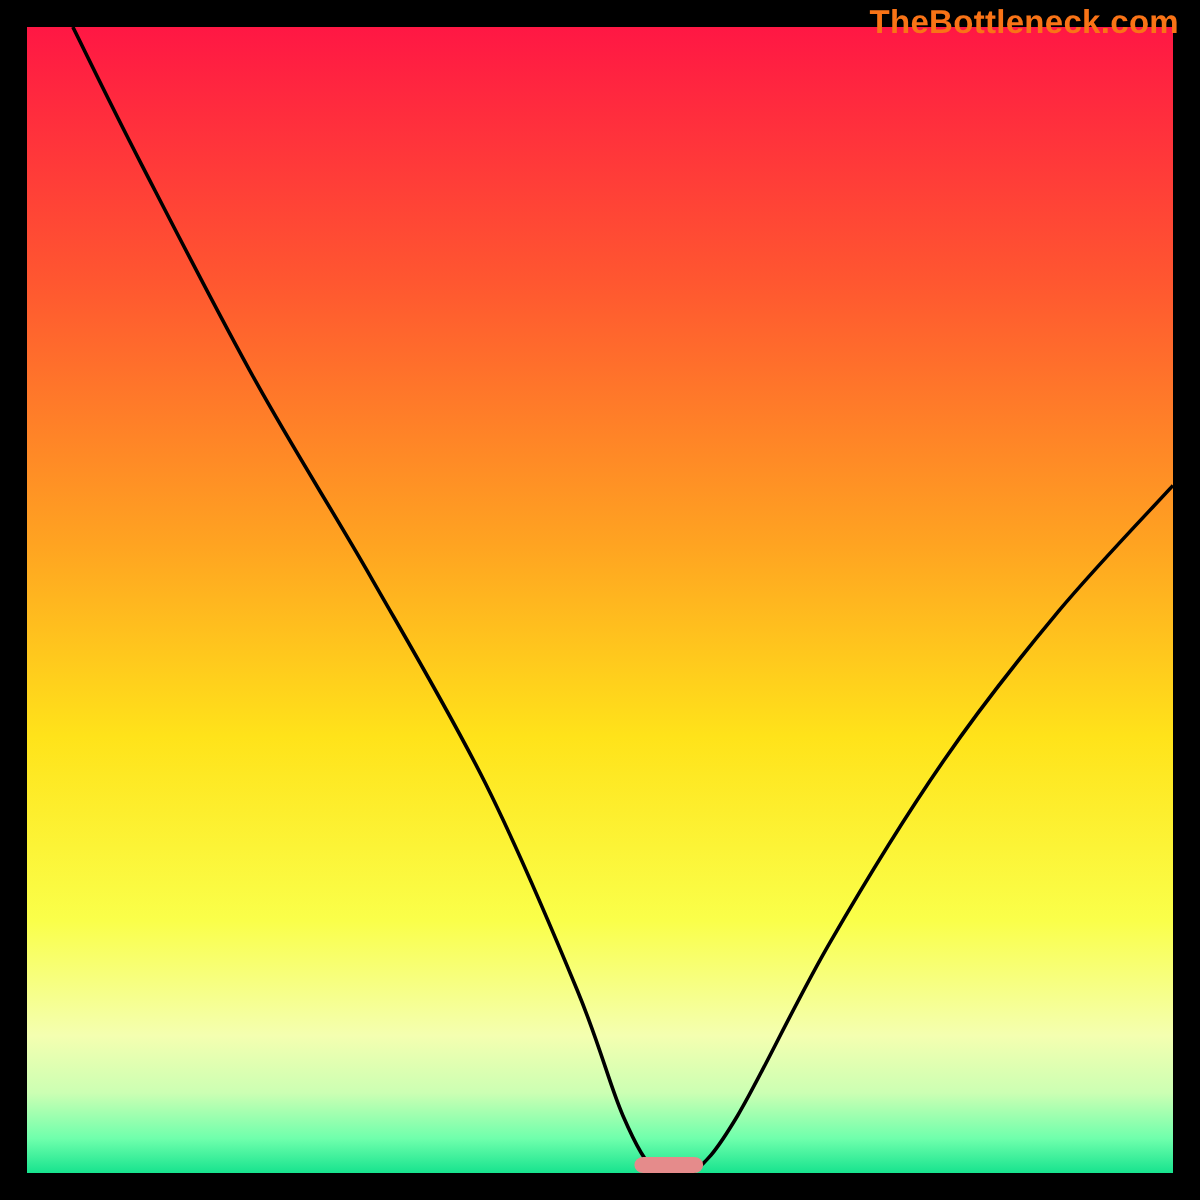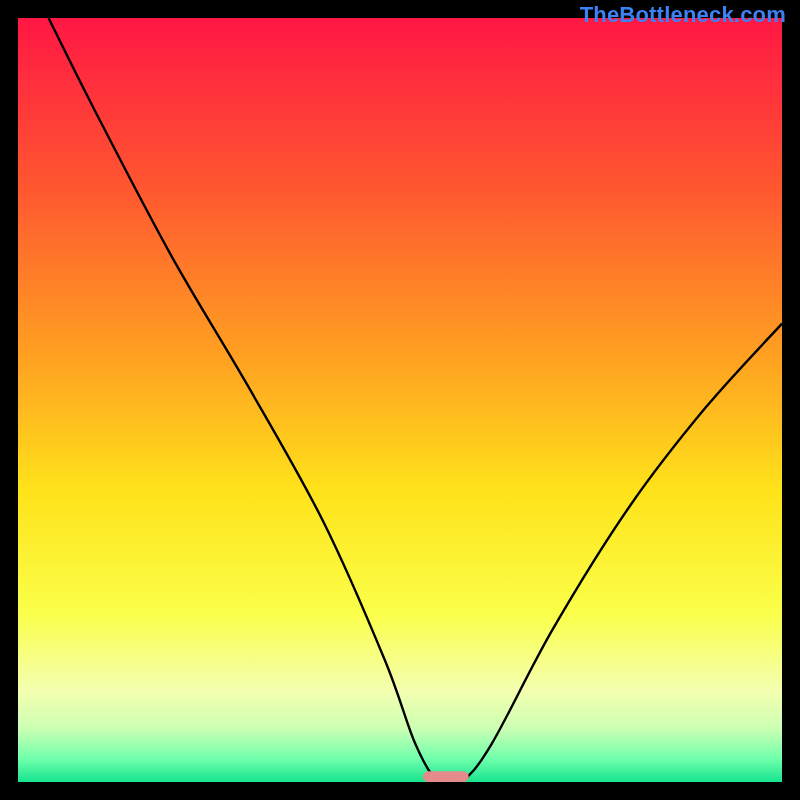--- a/index.html
+++ b/index.html
@@ -25,21 +25,21 @@
     width: 764px;
     height: 764px;
   }
   .watermark {
     position: absolute;
     top: 2px;
     right: 14px;
     font-family: Arial, Helvetica, sans-serif;
     font-size: 22px;
     font-weight: 600;
-    color: #3b82f6;
+    color: #f97316;
     letter-spacing: 0.2px;
     user-select: none;
   }
 </style>
 </head>
 <body>
 
 <div class="frame">
   <svg class="plot" viewBox="0 0 764 764" preserveAspectRatio="none">
     <defs>

